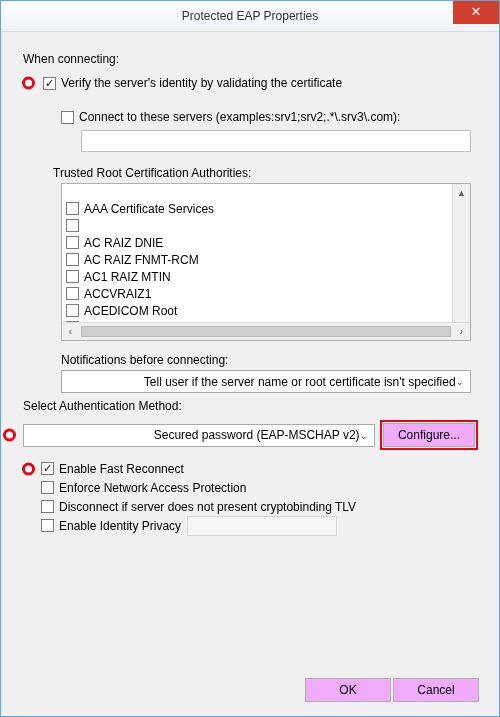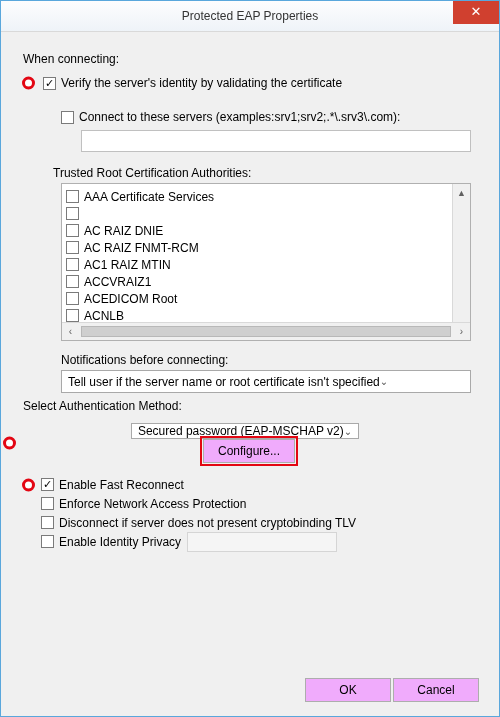--- a/index.html
+++ b/index.html
@@ -111,21 +111,21 @@
     height: 158px;
     border: 1px solid #b0b0b0;
     background: #fff;
     box-sizing: border-box;
     position: relative;
     overflow: hidden;
   }
   .list-inner {
     position: absolute;
     left: 0; top: 0; right: 17px;
-    padding: 4px 4px;
+    padding: 16px 4px;
   }
   .list-item {
     display: flex;
     align-items: center;
     height: 17px;
   }
   .vscroll {
     position: absolute;
     right: 0;
     top: 0;
@@ -174,37 +174,36 @@
     margin: 12px 0 3px 38px;
   }
   .dropdown {
     height: 23px;
     border: 1px solid #a9a9a9;
     background: #fff;
     box-sizing: border-box;
     display: flex;
     align-items: center;
     padding: 0 6px;
-    justify-content: flex-start;
+    justify-content: flex-end;
   }
   .dropdown .chev {
     color: #555;
     font-size: 10px;
   }
   .notif-dd {
     margin-left: 38px;
     width: 410px;
   }
   .auth-row {
     margin-top: 6px;
     display: flex;
     align-items: center;
     width: 452px;
     position: relative;
-    flex-direction: column;
   }
   .auth-dd {
     flex: 1;
     margin-right: 8px;
   }
   .btn {
     height: 24px;
     border: 1px solid #adadad;
     background: #f0abfc;
     box-sizing: border-box;

